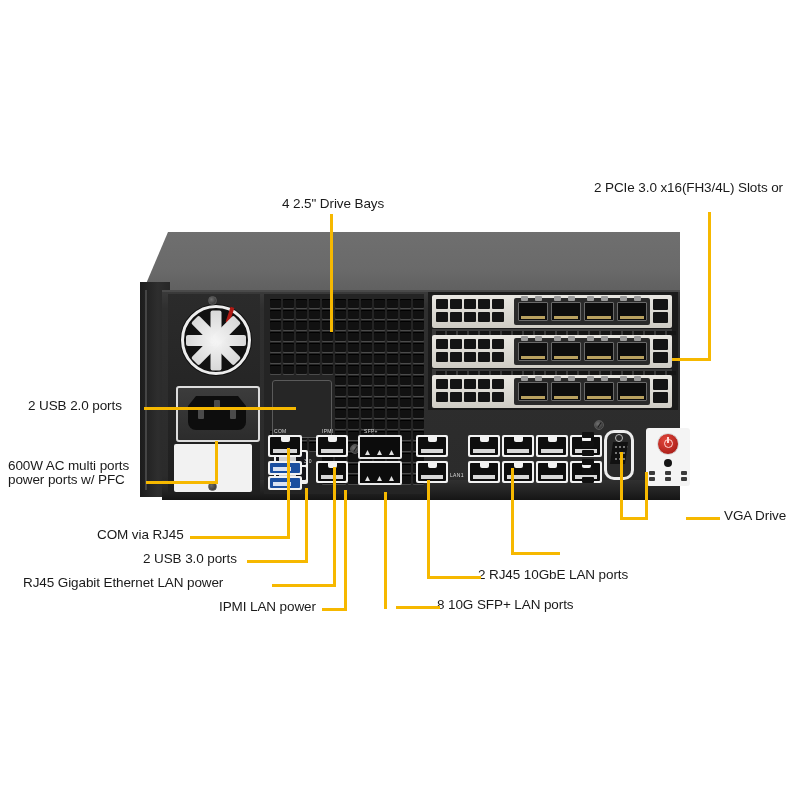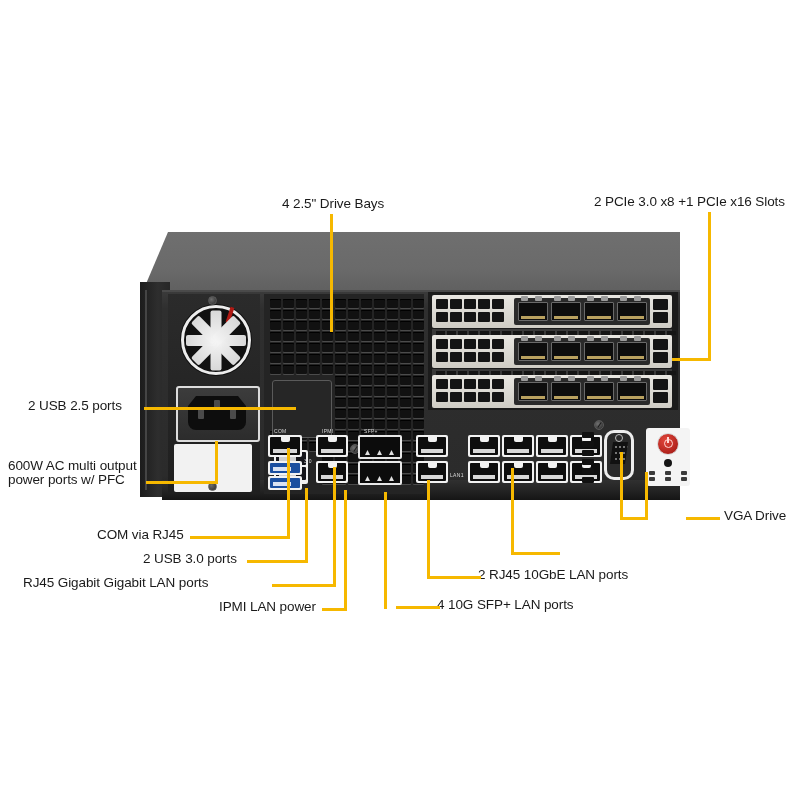--- a/index.html
+++ b/index.html
@@ -635,49 +635,49 @@
         </div>
       </div>
 
       <div class="screw" style="left:330px;top:-8px;"></div>
     </div>
   </div>
 
   <div class="lbl" style="left:282px;top:196px;">4 2.5" Drive Bays</div>
   <div class="ld ldv" style="left:330px;top:214px;height:118px;"></div>
 
-  <div class="lbl r" style="left:594px;top:194px;">2 PCIe 3.0 x8 +1 PCIe x16 Slots</div>
+  <div class="lbl r" style="left:594px;top:180px;">2 PCIe 3.0 x16(FH3/4L) Slots or</div>
   <div class="ld ldv" style="left:708px;top:212px;height:148px;"></div>
   <div class="ld ldh" style="left:672px;top:358px;width:39px;"></div>
 
-  <div class="lbl" style="left:28px;top:398px;">2 USB 2.5 ports</div>
+  <div class="lbl" style="left:28px;top:398px;">2 USB 2.0 ports</div>
   <div class="ld ldh" style="left:144px;top:407px;width:152px;"></div>
 
-  <div class="lbl" style="left:8px;top:458px;">600W AC multi output</div>
+  <div class="lbl" style="left:8px;top:458px;">600W AC multi ports</div>
   <div class="lbl" style="left:8px;top:472px;">power ports w/ PFC</div>
   <div class="ld ldh" style="left:146px;top:481px;width:72px;"></div>
   <div class="ld ldv" style="left:215px;top:441px;height:43px;"></div>
 
   <div class="lbl" style="left:97px;top:527px;">COM via RJ45</div>
   <div class="ld ldh" style="left:190px;top:536px;width:100px;"></div>
   <div class="ld ldv" style="left:287px;top:448px;height:91px;"></div>
 
   <div class="lbl" style="left:143px;top:551px;">2 USB 3.0 ports</div>
   <div class="ld ldh" style="left:247px;top:560px;width:61px;"></div>
   <div class="ld ldv" style="left:305px;top:488px;height:75px;"></div>
 
-  <div class="lbl" style="left:23px;top:575px;">RJ45 Gigabit Gigabit LAN ports</div>
+  <div class="lbl" style="left:23px;top:575px;">RJ45 Gigabit Ethernet LAN power</div>
   <div class="ld ldh" style="left:272px;top:584px;width:64px;"></div>
   <div class="ld ldv" style="left:333px;top:467px;height:120px;"></div>
 
   <div class="lbl" style="left:219px;top:599px;">IPMI LAN power</div>
   <div class="ld ldh" style="left:322px;top:608px;width:25px;"></div>
   <div class="ld ldv" style="left:344px;top:490px;height:121px;"></div>
 
-  <div class="lbl" style="left:437px;top:597px;">4 10G SFP+ LAN ports</div>
+  <div class="lbl" style="left:437px;top:597px;">8 10G SFP+ LAN ports</div>
   <div class="ld ldh" style="left:396px;top:606px;width:44px;"></div>
   <div class="ld ldv" style="left:384px;top:492px;height:117px;"></div>
 
   <div class="lbl" style="left:478px;top:567px;">2 RJ45 10GbE LAN ports</div>
   <div class="ld ldh" style="left:430px;top:576px;width:51px;"></div>
   <div class="ld ldv" style="left:427px;top:480px;height:99px;"></div>
 
   <div class="ld ldh" style="left:513px;top:552px;width:47px;"></div>
   <div class="ld ldv" style="left:511px;top:468px;height:87px;"></div>
 

